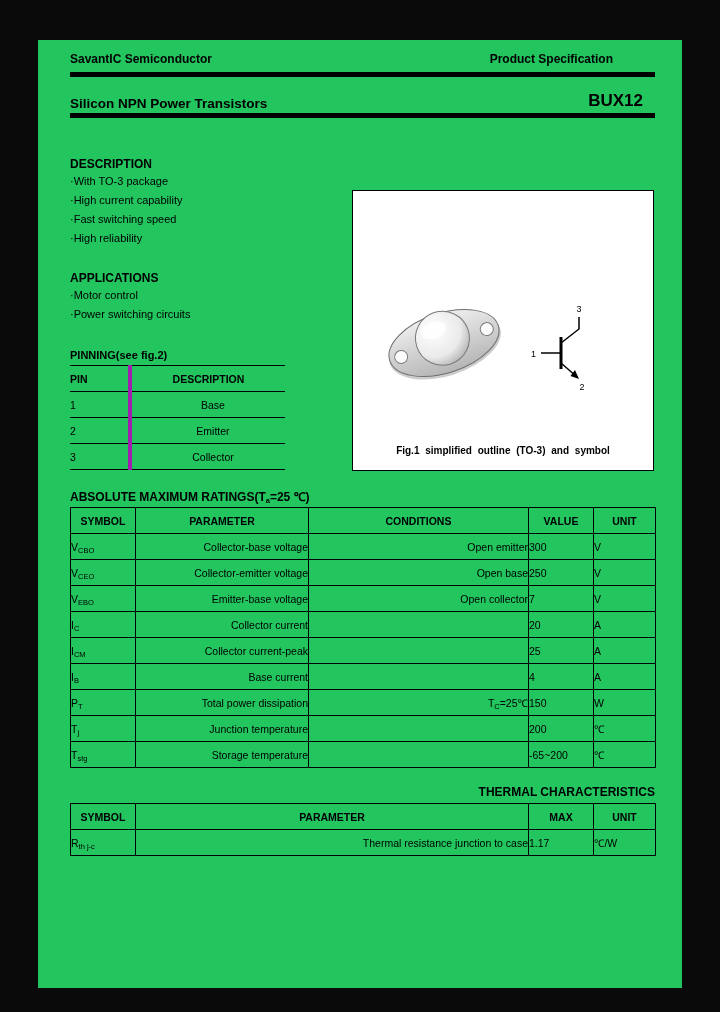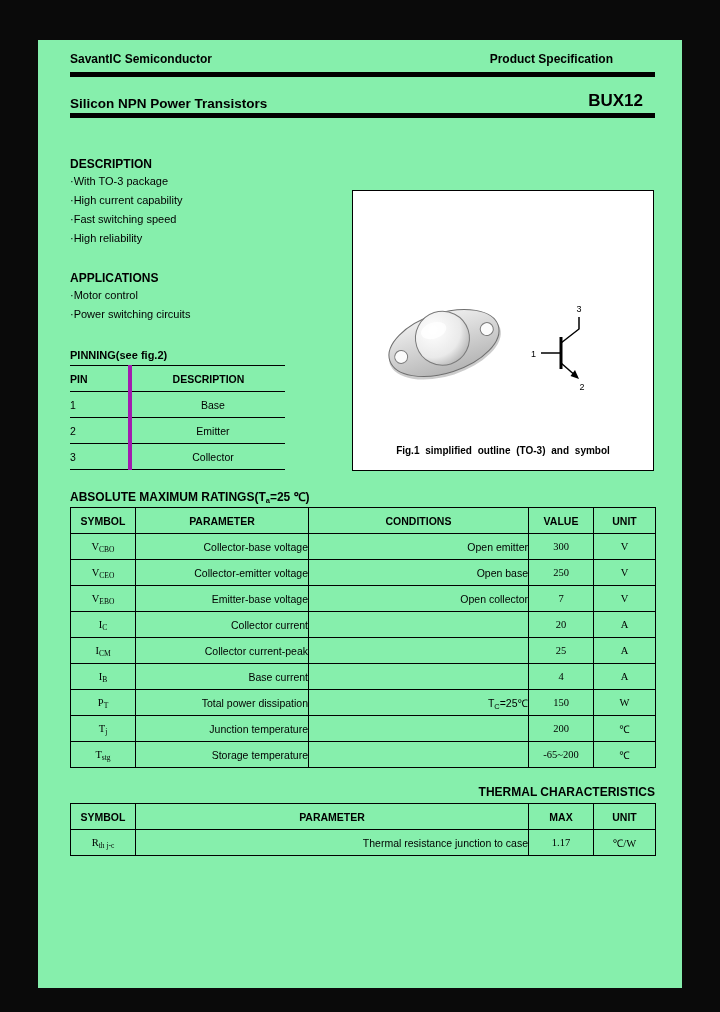--- a/index.html
+++ b/index.html
@@ -1,19 +1,19 @@
 <!DOCTYPE html>
 <html><head>
 <meta charset="utf-8">
 <style>
   * { box-sizing: border-box; }
   html,body { margin:0; padding:0; }
   body { font-family:"Liberation Sans", sans-serif; color:#000; background:#fff; }
   .frame { position:relative; width:720px; height:1012px; background:#0a0a0a; overflow:hidden; }
-  .page { position:absolute; left:38px; top:40px; width:644px; height:948px; background:#86efac;
+  .page { position:absolute; left:38px; top:40px; width:644px; height:948px; background:#22c55e;
           padding:12px 27px 0 32px; }
 
   .doc-header { display:flex; justify-content:space-between; font-size:12px; font-weight:bold; height:15px; }
   .doc-header .right { margin-right:42px; }
 
   .rule { height:5px; background:#000; }
   .rule-1 { margin-top:5px; }
   .rule-2 { margin-top:2px; }
 
   .title-row { display:flex; justify-content:space-between; align-items:flex-end; margin-top:13px; height:21px; }
@@ -38,21 +38,21 @@
   .figure-box { position:absolute; top:150px; left:314px; width:302px; height:281px; border:1px solid #000; background:#fff; }
   .figure-caption { position:absolute; left:0; right:0; bottom:14px; text-align:center;
                     font-weight:bold; font-size:10px; word-spacing:3px; }
 
   .amr-heading { margin-top:18px; }
   .thermal-heading { margin-top:17px;text-align:right; }
 
   .data-table { margin-top:4px; width:585px; font-size:10.5px; table-layout:fixed; }
   .data-table th, .data-table td { border:1px solid #000; height:26px; padding:0; }
   .data-table th { font-weight:bold; text-align:center; }
-  .data-table td.c { text-align:center;font-family:Liberation Serif, serif; }
+  .data-table td.c { text-align:left; }
   .data-table td.l { text-align:right; padding-left:8px; }
   .thermal-table { margin-top:3px; }
 
   sub.sb { font-size:7.5px; vertical-align:-2px; line-height:0; }
   svg text { font-family:"Liberation Sans", sans-serif; }
 </style>
 </head>
 <body>
 
 <div class="frame">

